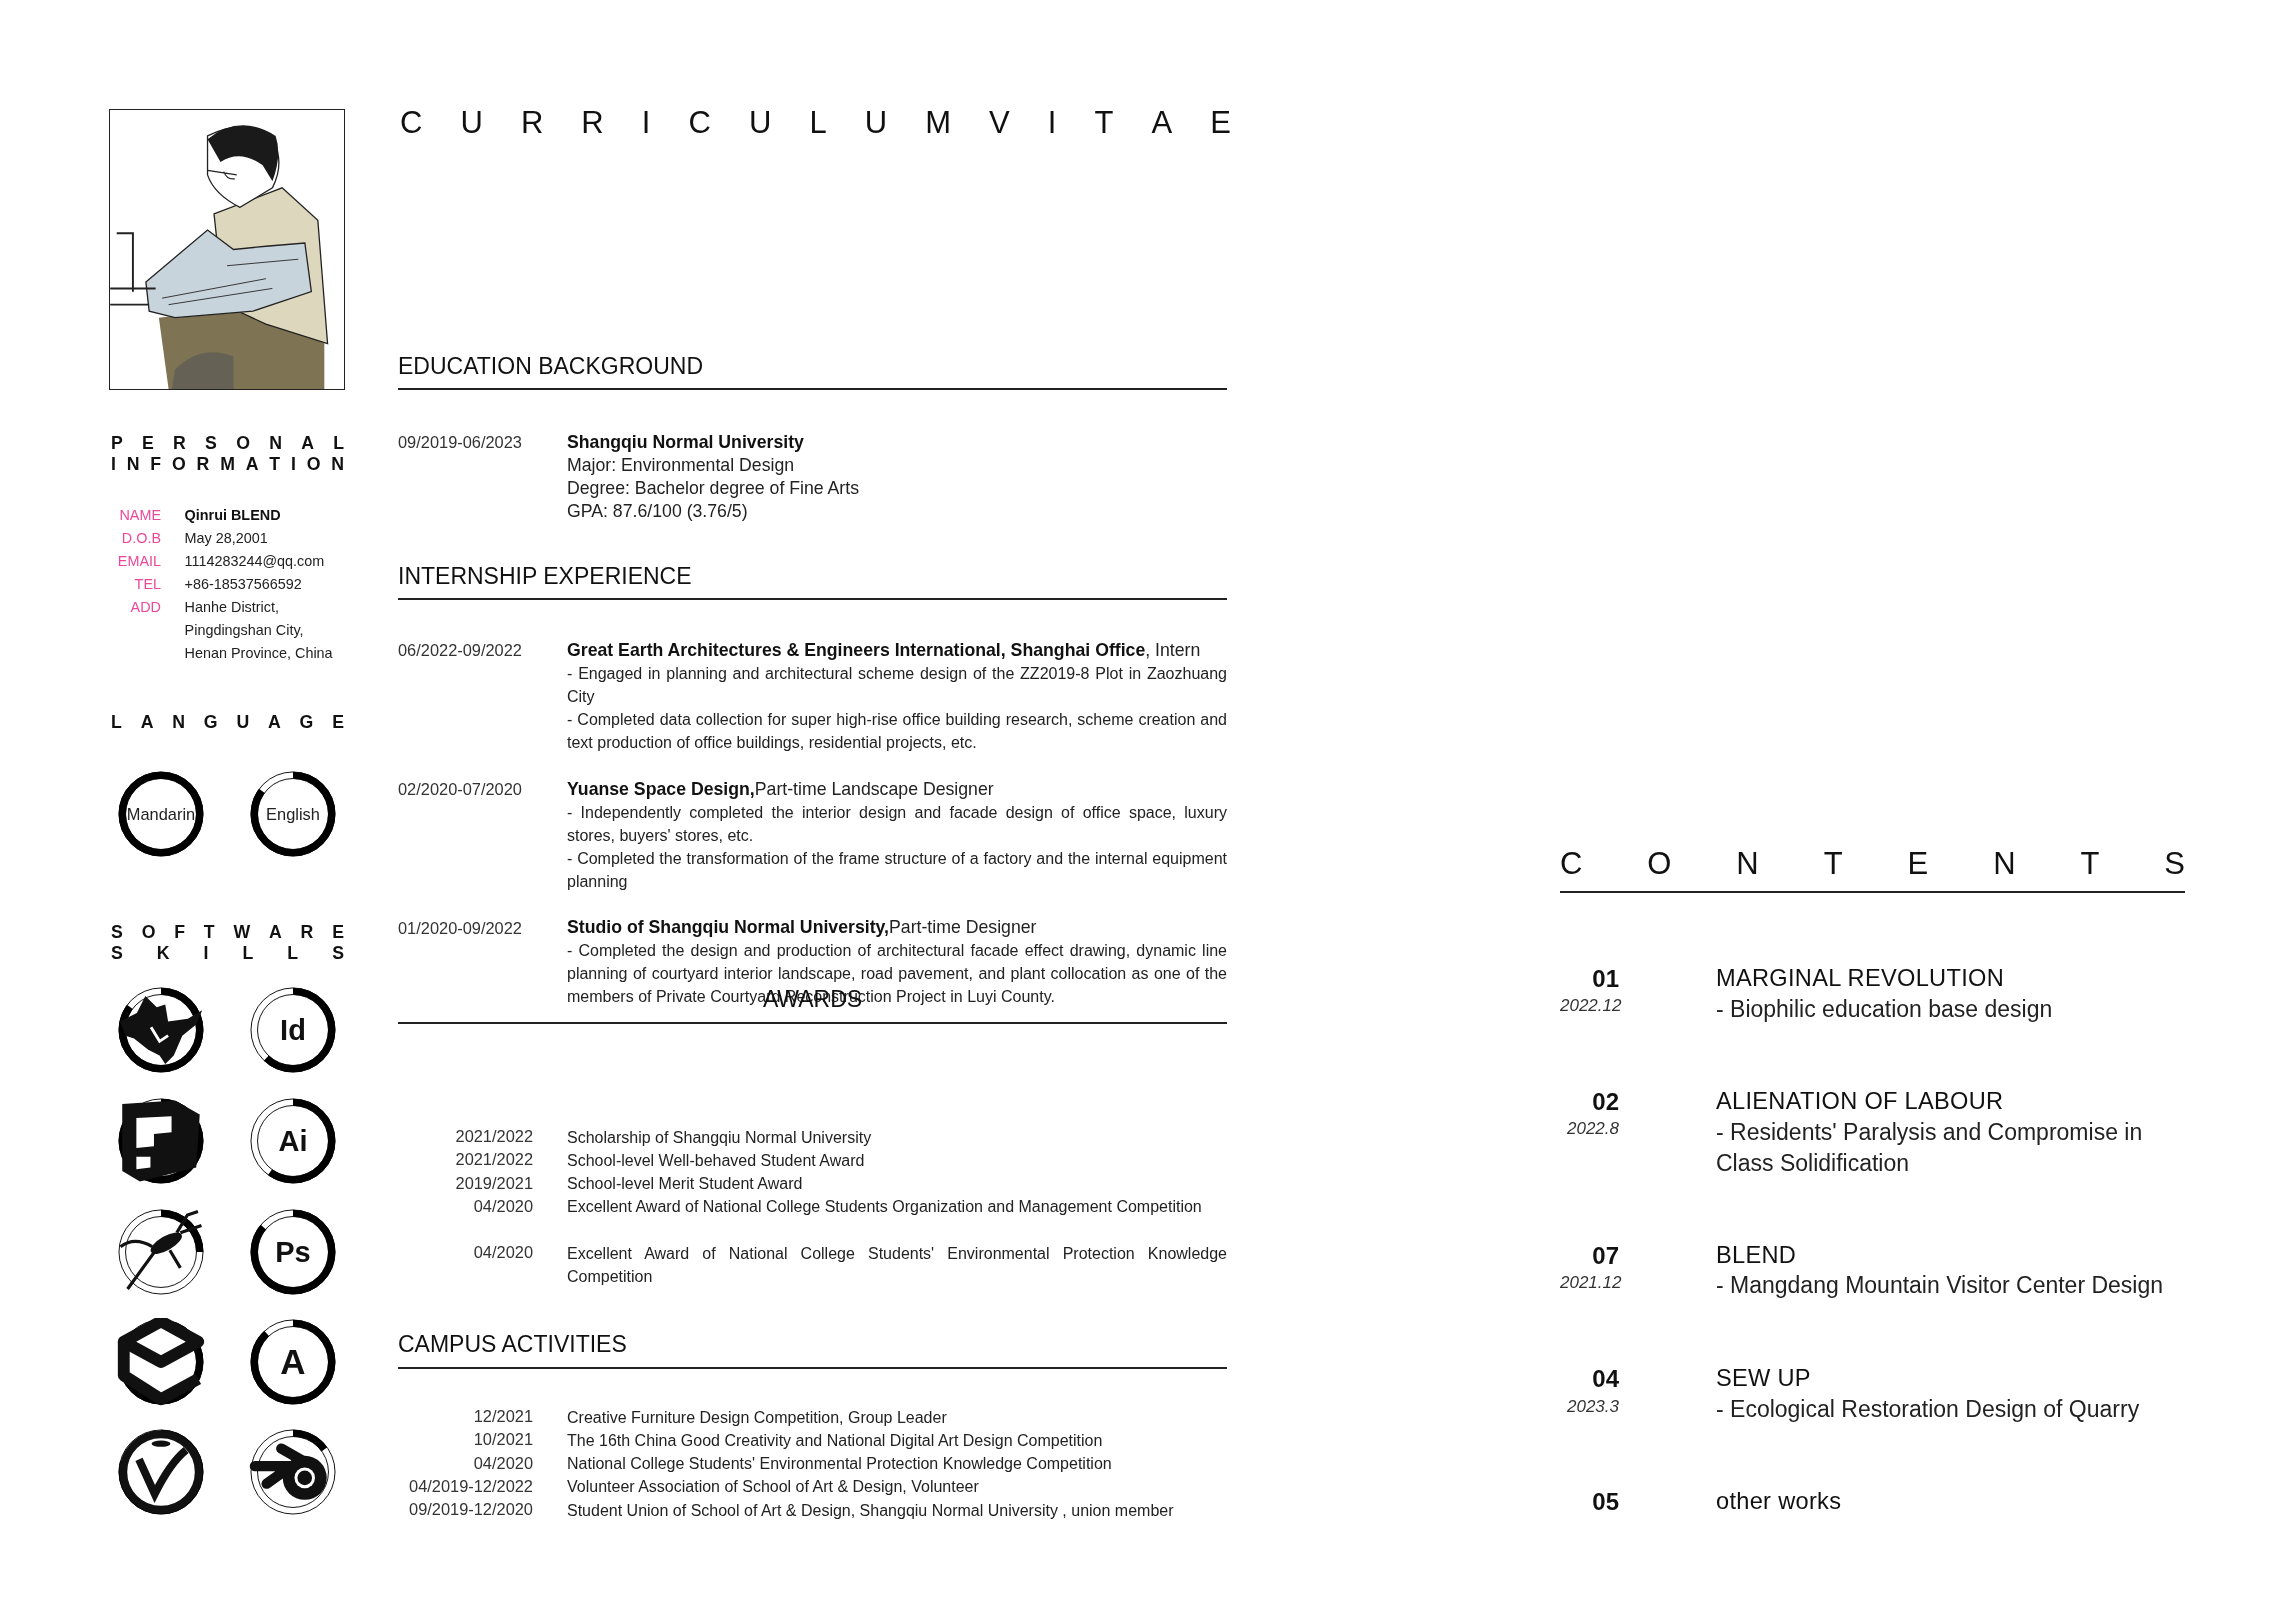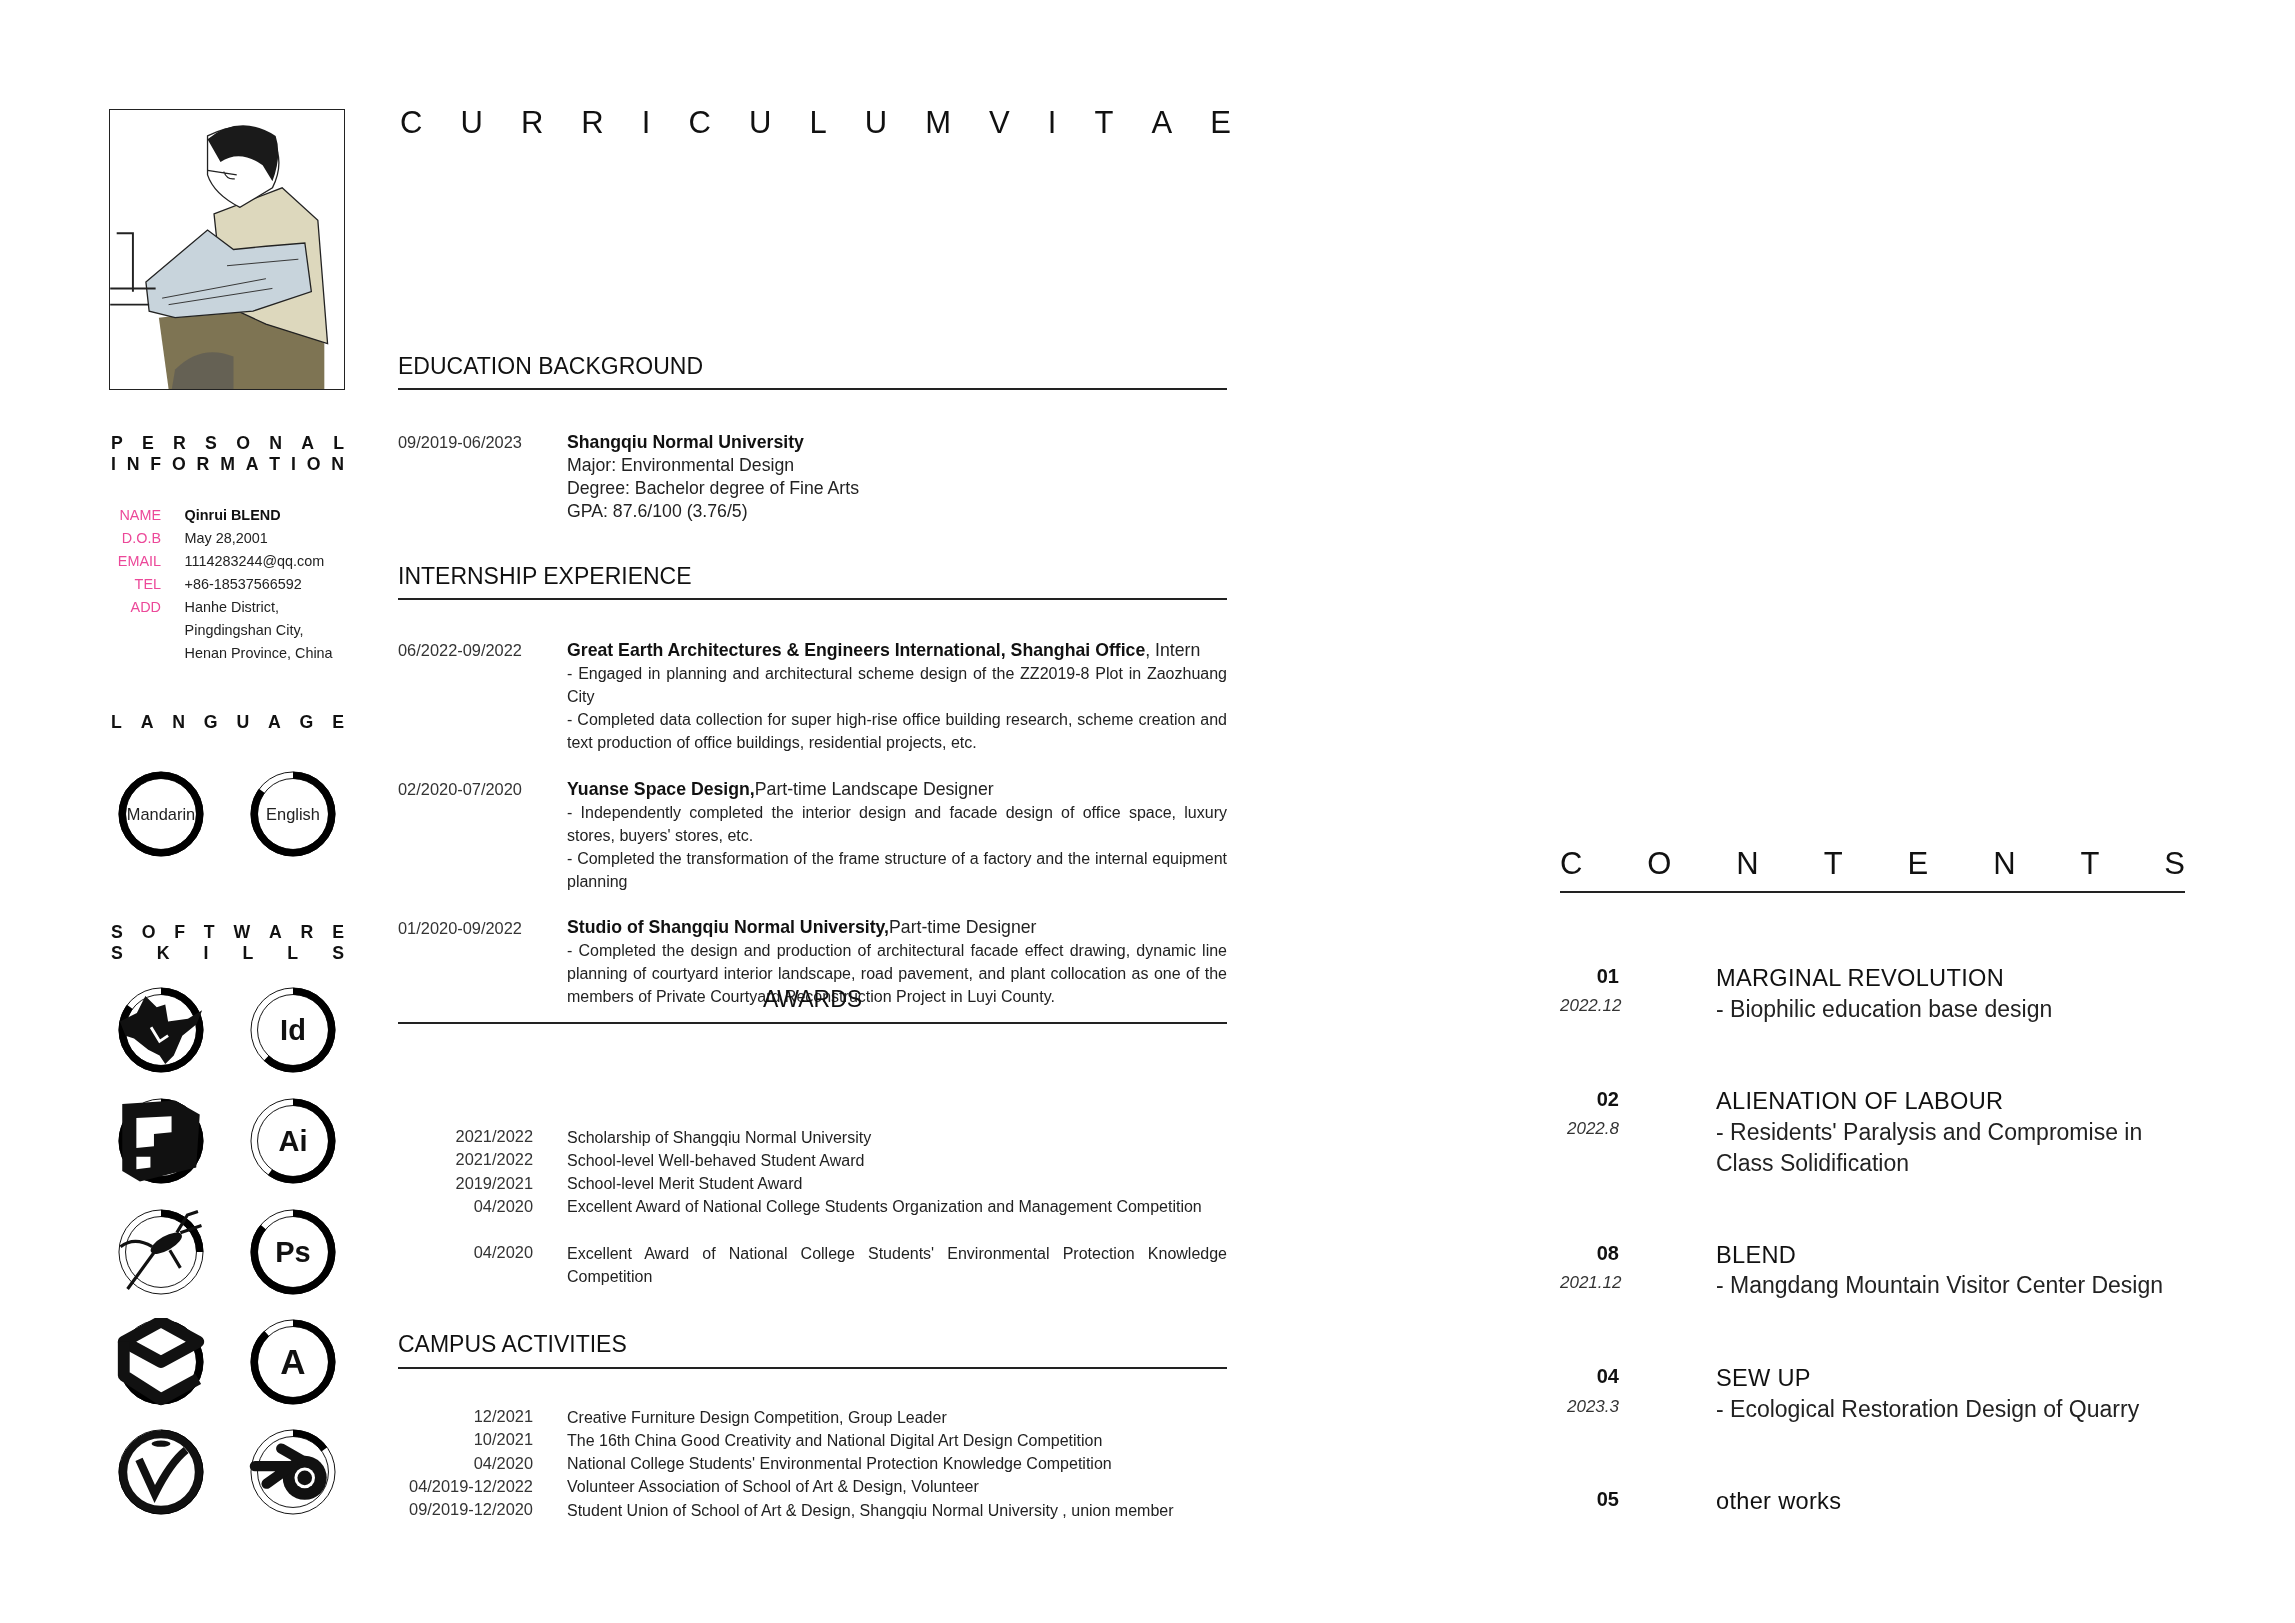--- a/index.html
+++ b/index.html
@@ -41,21 +41,21 @@
   .sec-h .line { position:absolute; left:0; right:0; height:2px; background:#222; }
 
   .date { position:absolute; font-size:16.4px; color:#333; text-align:right; }
   .txt { position:absolute; left:567px; width:660px; font-size:17.7px; color:#222; line-height:23px; }
   .txt .b { font-weight:700; color:#111; }
   .small { font-size:16px; line-height:23px; text-align:justify; }
 
   
   #contents-h { left:1560px; top:846px; width:625px; display:flex; justify-content:space-between; font-size:31px; }
   #contents-line { left:1560px; top:891px; width:625px; height:2px; background:#222; }
-  .c-num { position:absolute; width:59px; text-align:right; font-size:20px; font-weight:700; left:1560px; }
+  .c-num { position:absolute; width:59px; text-align:right; font-size:24px; font-weight:700; left:1560px; }
   .c-date { position:absolute; width:59px; text-align:right; font-size:17px; font-style:italic; color:#333; left:1560px; }
   .c-title { position:absolute; left:1716px; font-size:23.6px; color:#111; letter-spacing:0.3px; }
   .c-sub { position:absolute; left:1716px; width:471px; font-size:23px; color:#222; line-height:31px; }
 </style>
 </head>
 <body>
 
 <div id="photo" class="abs">
   <svg viewBox="0 0 360 430">
     <rect width="360" height="430" fill="#fff"></rect>
@@ -400,21 +400,21 @@
 <div class="c-num" style="top:965px;">01</div>
 <div class="c-date" style="top:996px;">2022.12</div>
 <div class="c-title" style="top:965px;">MARGINAL REVOLUTION</div>
 <div class="c-sub" style="top:994px;">- Biophilic education base design</div>
 
 <div class="c-num" style="top:1088px;">02</div>
 <div class="c-date" style="top:1119px;">2022.8</div>
 <div class="c-title" style="top:1088px;">ALIENATION OF LABOUR</div>
 <div class="c-sub" style="top:1117px;">- Residents' Paralysis and Compromise in Class Solidification</div>
 
-<div class="c-num" style="top:1242px;">08</div>
+<div class="c-num" style="top:1242px;">07</div>
 <div class="c-date" style="top:1273px;">2021.12</div>
 <div class="c-title" style="top:1242px;">BLEND</div>
 <div class="c-sub" style="top:1270px;">- Mangdang Mountain Visitor Center Design</div>
 
 <div class="c-num" style="top:1365px;">04</div>
 <div class="c-date" style="top:1397px;">2023.3</div>
 <div class="c-title" style="top:1365px;">SEW UP</div>
 <div class="c-sub" style="top:1394px;">- Ecological Restoration Design of Quarry</div>
 
 <div class="c-num" style="top:1488px;">05</div>

